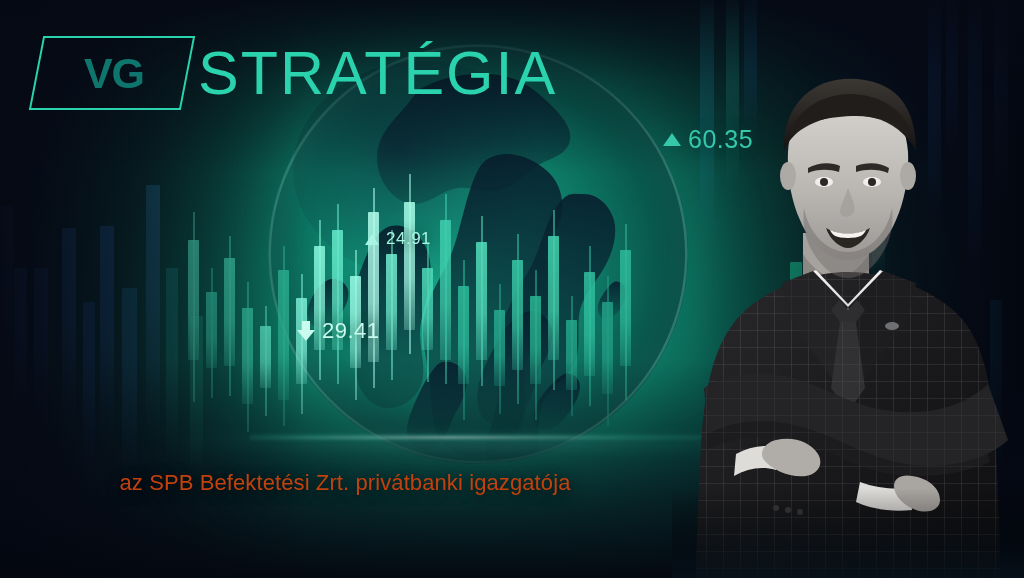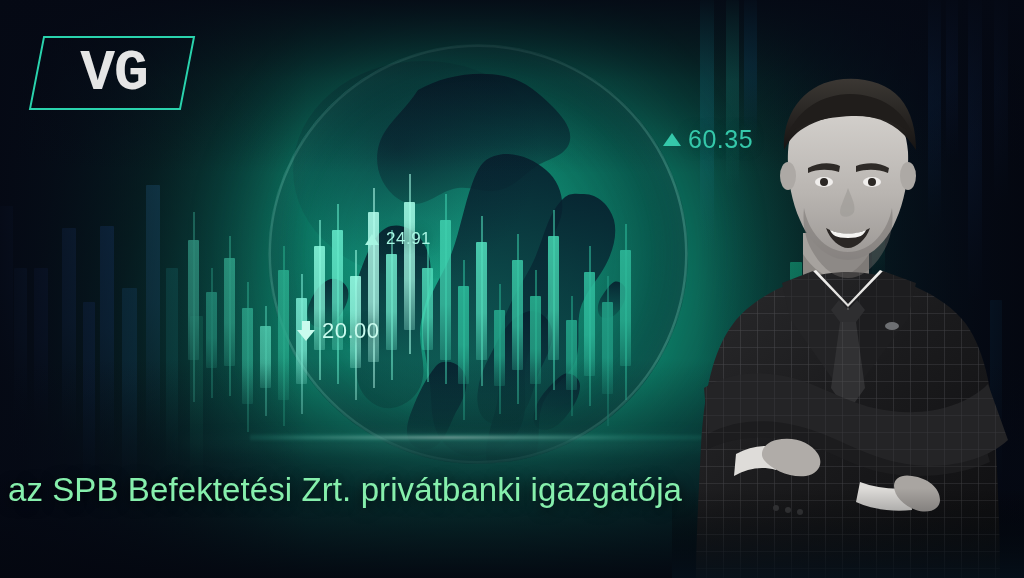--- a/index.html
+++ b/index.html
@@ -90,42 +90,42 @@
   .logo-badge{
     position:relative;width:152px;height:74px;
   }
   .logo-badge .frame{
     position:absolute;inset:0;
     border:2px solid #2ad3ad;
     transform:skewX(-11deg);
   }
   .logo-badge .vg{
     position:absolute;inset:0;display:flex;align-items:center;justify-content:center;
-    color:#e5e5e5;font-size:58px;font-weight:bold;letter-spacing:-1px;
-    font-family:Liberation Mono, monospace;
+    color:#0f766e;font-size:43px;font-weight:bold;letter-spacing:-1px;
+    font-family:Liberation Sans, sans-serif;
     padding-left:4px;
   }
   .logo-word{
     margin-left:10px;color:#2ad3ad;font-size:61px;letter-spacing:2px;font-weight:300;
     line-height:1;white-space:nowrap;
     font-family:"Liberation Sans", sans-serif;
   }
 
   
   .person{position:absolute;left:672px;top:58px;width:352px;height:520px;}
   .person svg{width:100%;height:100%;display:block;}
 
   
   .caption{position:absolute;left:0;top:466px;width:690px;text-align:center;}
   .cap-name{
     color:#ffffff;font-size:31px;font-weight:bold;letter-spacing:.2px;
     text-shadow:0 2px 14px rgba(0,0,0,.8);line-height:1.15;
   }
   .cap-sub{
-    color:#86efac;font-size:33px;font-weight:400;letter-spacing:.1px;
+    color:#c2410c;font-size:22px;font-weight:400;letter-spacing:.1px;
     text-shadow:0 2px 14px rgba(0,0,0,.85);line-height:1.2;margin-top:4px;
   }
 </style>
 </head>
 <body>
 
 <div id="stage">
 
   <div class="bg-base"></div>
 
@@ -252,28 +252,29 @@
     <span>60.35</span>
   </div>
 
   <div class="ticker" id="ticker-4635">
     <span class="tri tri-up" style="border-bottom-width:11px;border-left-width:7px;border-right-width:7px;"></span>
     <span>24.91</span>
   </div>
 
   <div class="ticker" id="ticker-4005">
     <span class="arrow-down"></span>
-    <span>20.00</span>
+    <span>29.41</span>
   </div>
 
   <div class="logo">
     <div class="logo-badge">
       <span class="frame"></span>
       <span class="vg">VG</span>
     </div>
+    <div class="logo-word">STRATÉGIA</div>
   </div>
 
   <div class="person">
     <svg viewBox="0 0 352 520">
       <defs>
         <linearGradient id="suitg" x1="0" y1="0" x2="1" y2="1">
           <stop offset="0%" stop-color="#2a2a2c"></stop>
           <stop offset="45%" stop-color="#1b1b1d"></stop>
           <stop offset="100%" stop-color="#0e0e10"></stop>
         </linearGradient>

